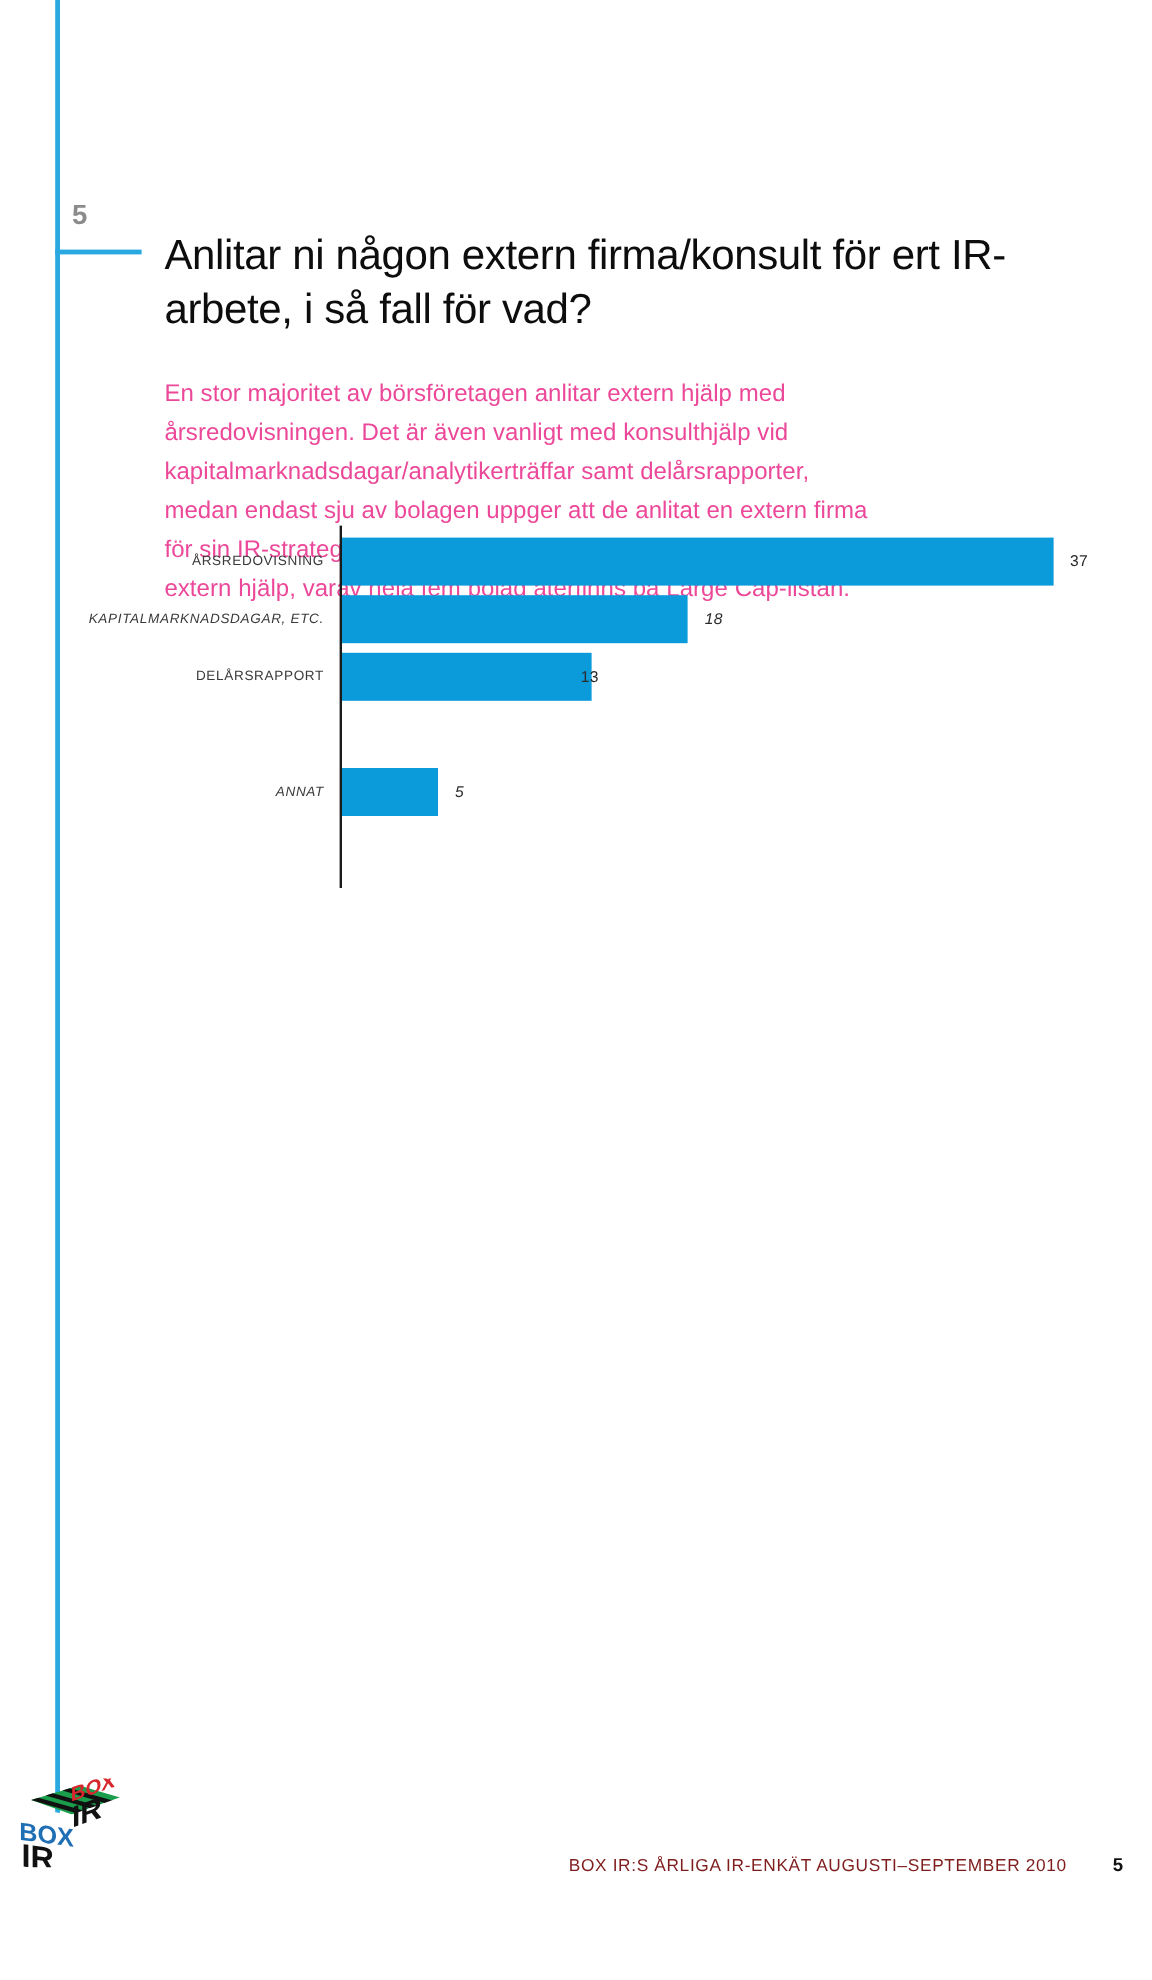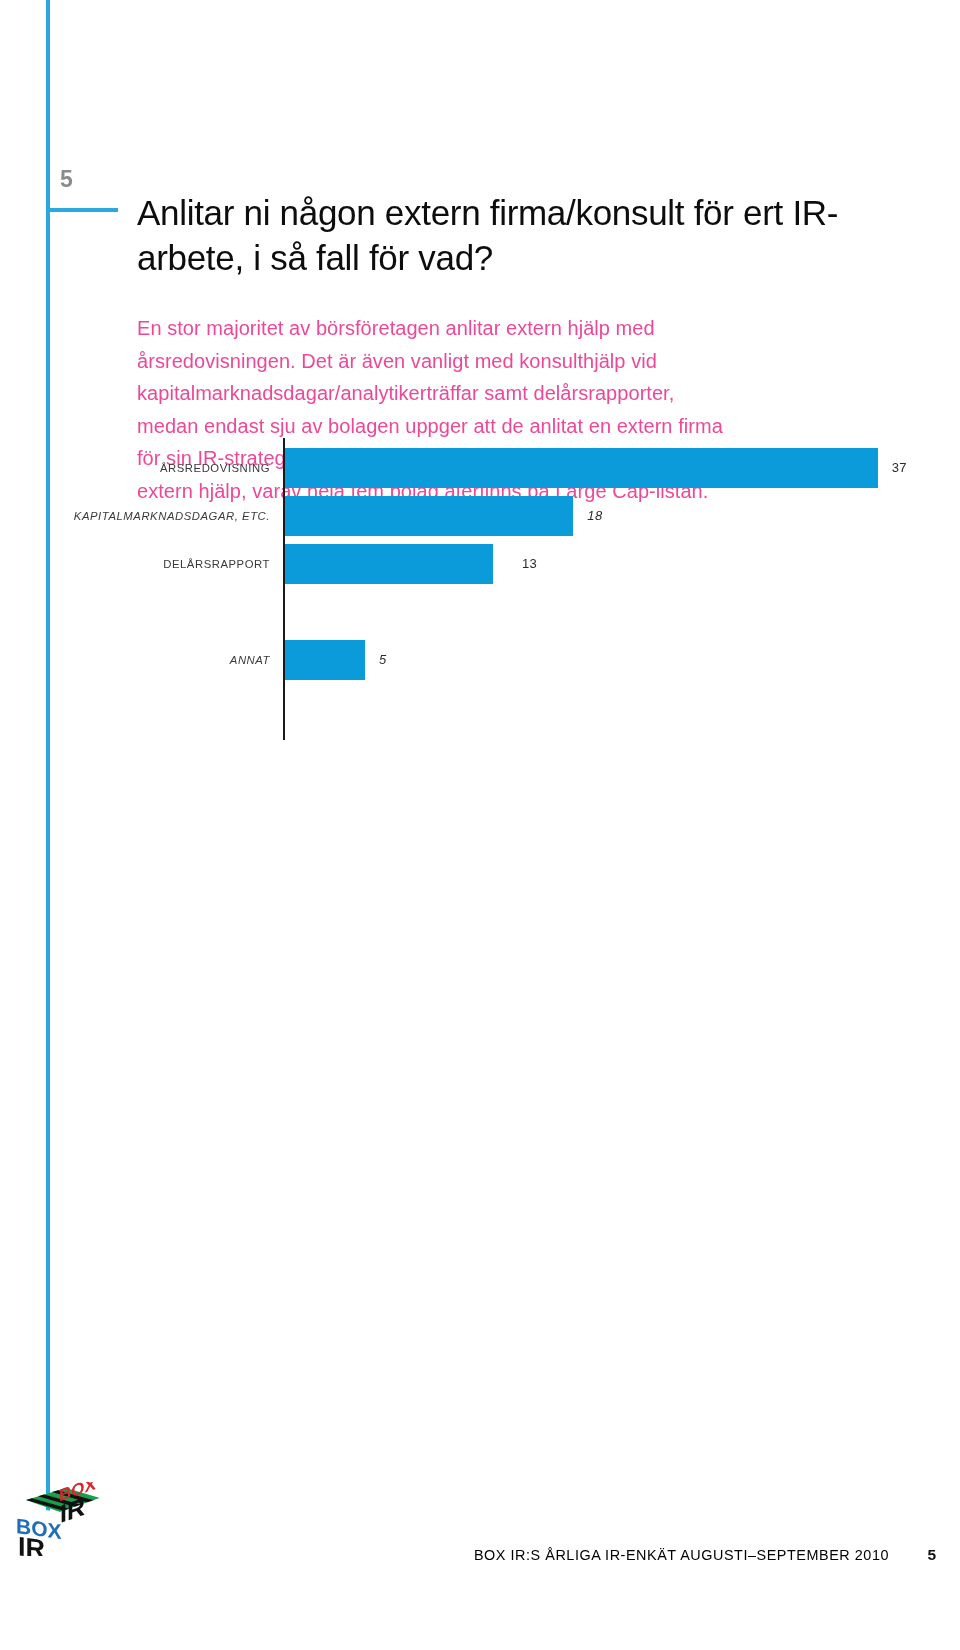--- a/index.html
+++ b/index.html
@@ -120,21 +120,21 @@
     letter-spacing: 0.3px;
     white-space: nowrap;
   }
 
   
   .footer-text {
     position: absolute;
     right: 71px;
     top: 1547px;
     font-size: 14.4px;
-    color: #000000;
+    color: #7f1d1d;
     letter-spacing: 0.55px;
     white-space: nowrap;
   }
   .footer-page {
     position: absolute;
     right: 24px;
     top: 1546px;
     font-size: 15.5px;
     font-weight: bold;
     color: #111111;
@@ -169,21 +169,21 @@
       <div class="bar-value" style="left: 891.74px;">37</div>
     </div>
     <div class="bar-row" style="top: 66px; font-style: italic;">
       <div class="bar-label">KAPITALMARKNADSDAGAR, ETC.</div>
       <div class="bar-fill" style="width: 288.36px; background: rgb(11, 155, 219);"></div>
       <div class="bar-value" style="left: 587.36px;">18</div>
     </div>
     <div class="bar-row" style="top: 114px;">
       <div class="bar-label">DELÅRSRAPPORT</div>
       <div class="bar-fill" style="width: 208.26px; background: rgb(11, 155, 219);"></div>
-      <div class="bar-value" style="left: 522px;">13</div>
+      <div class="bar-value" style="left: 484px;">13</div>
     </div>
     <div class="bar-row" style="top: 210px; font-style: italic;">
       <div class="bar-label">ANNAT</div>
       <div class="bar-fill" style="width: 80.1px; background: rgb(11, 155, 219);"></div>
       <div class="bar-value" style="left: 379.1px;">5</div>
     </div>
   </div>
 
 <div class="footer-text">BOX IR:S ÅRLIGA IR-ENKÄT AUGUSTI–SEPTEMBER 2010</div>
 <div class="footer-page">5</div>

